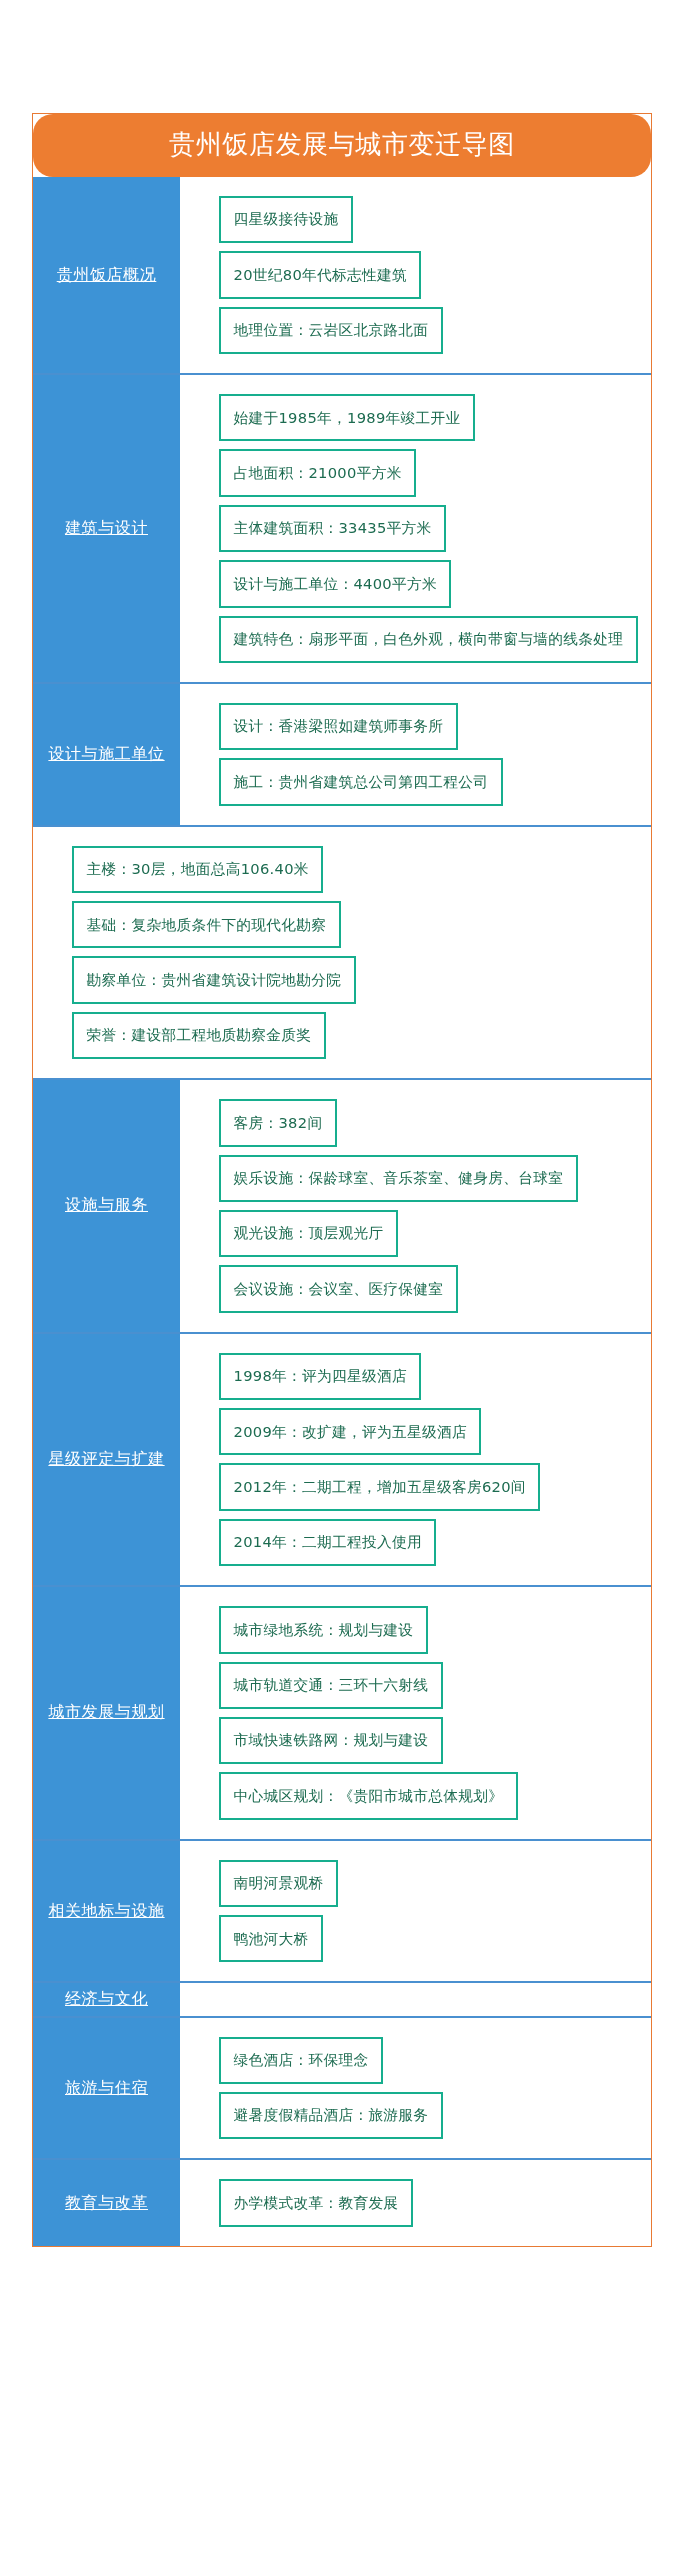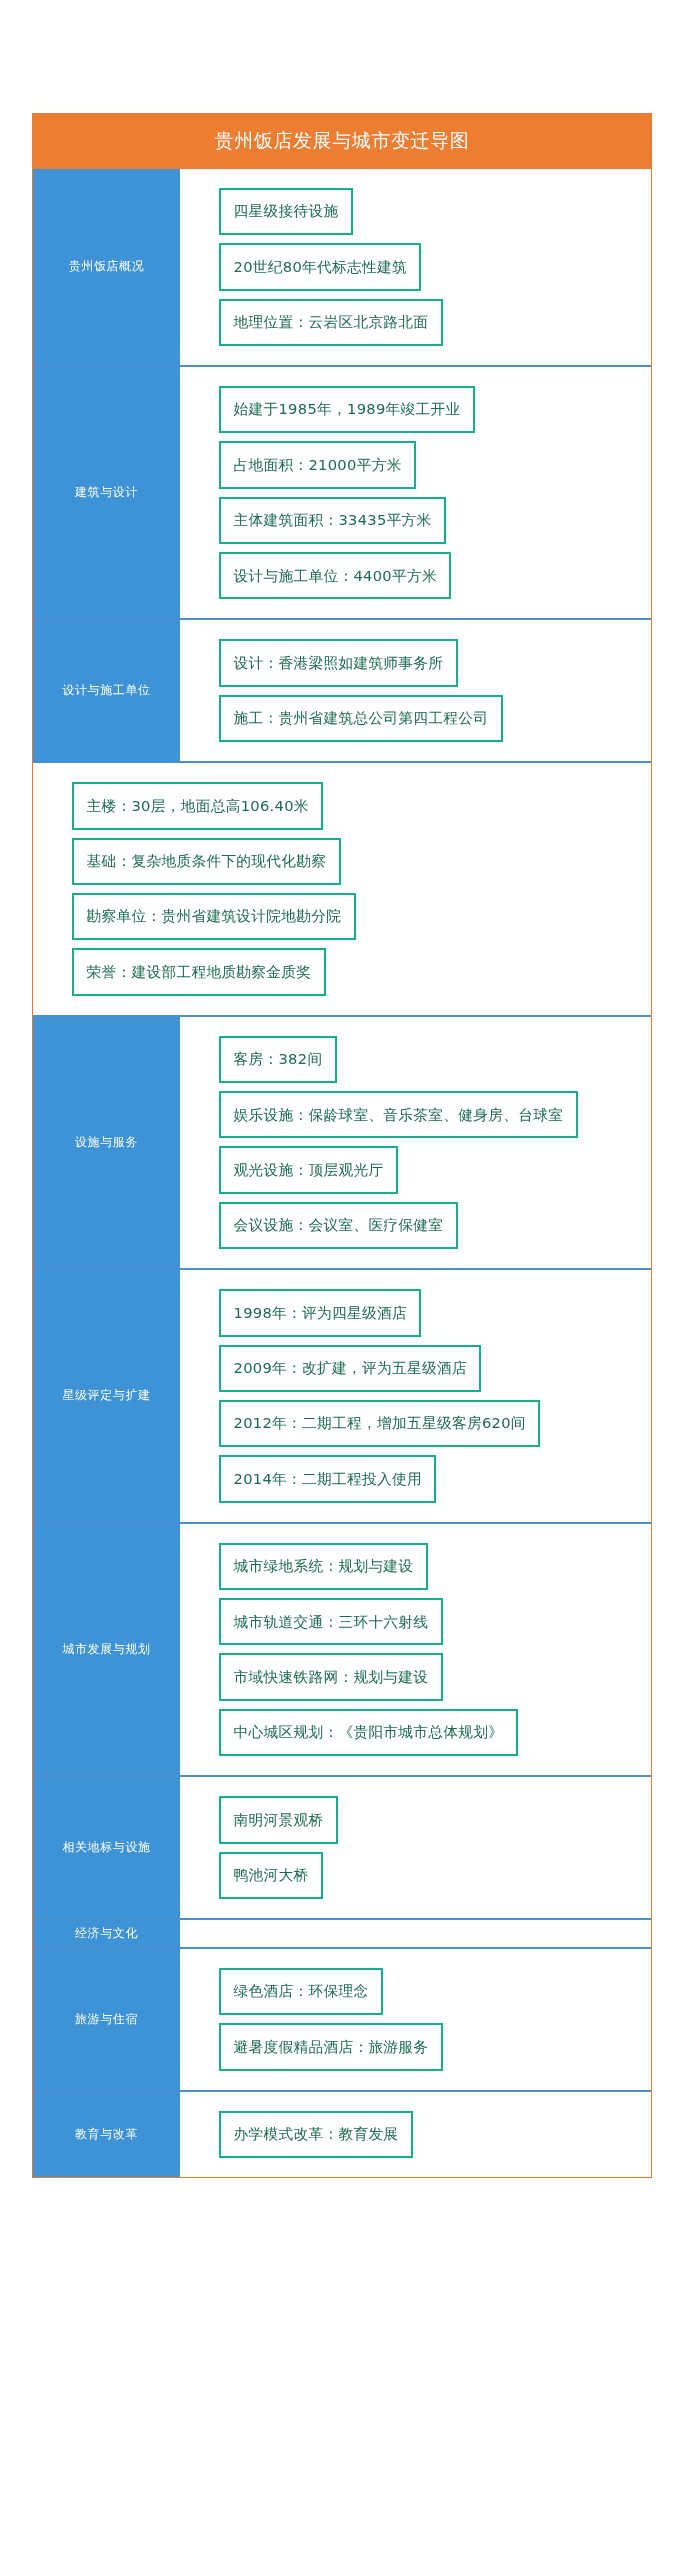--- a/index.html
+++ b/index.html
@@ -34,25 +34,26 @@
     background: #ffffff;
     display: flex;
     flex-direction: column;
   }
 
   
   .title-bar {
     background: #ED7D31;
     color: #ffffff;
     text-align: center;
-    font-size: 19px;
+    font-size: 26px;
     line-height: 1.15;
     padding: 16px 5.7px 17px 5.7px;
     letter-spacing: 0.6px;
     font-weight: 400;
+    border-radius: 20px;
   }
 
   
   .rows {
     display: flex;
     flex-direction: column;
   }
 
   .row {
     display: flex;
@@ -64,24 +65,25 @@
 
   .row-label {
     width: 147px;
     min-width: 147px;
     background: #3D93D6;
     color: #ffffff;
     display: flex;
     align-items: center;
     justify-content: center;
     text-align: center;
-    font-size: 12px;
+    font-size: 16px;
     line-height: 1.3;
     padding: 5.7px 3.4px;
     letter-spacing: 0.6px;
+    text-decoration: underline;
   }
 
   .row-body {
     flex: 1 1 auto;
     background: #ffffff;
     padding: 19px 0 19px 0;
     display: flex;
     flex-direction: column;
     gap: 8px;
     align-items: flex-start;
@@ -118,20 +120,21 @@
             <div class="node">地理位置：云岩区北京路北面</div>
           </div>
         </div>
         <div class="row">
           <div class="row-label">建筑与设计</div>
           <div class="row-body">
             <div class="node">始建于1985年，1989年竣工开业</div>
             <div class="node">占地面积：21000平方米</div>
             <div class="node">主体建筑面积：33435平方米</div>
             <div class="node">设计与施工单位：4400平方米</div>
+            <div class="node">建筑特色：扇形平面，白色外观，横向带窗与墙的线条处理</div>
           </div>
         </div>
         <div class="row">
           <div class="row-label">设计与施工单位</div>
           <div class="row-body">
             <div class="node">设计：香港梁照如建筑师事务所</div>
             <div class="node">施工：贵州省建筑总公司第四工程公司</div>
           </div>
         </div>
         <div class="row">

